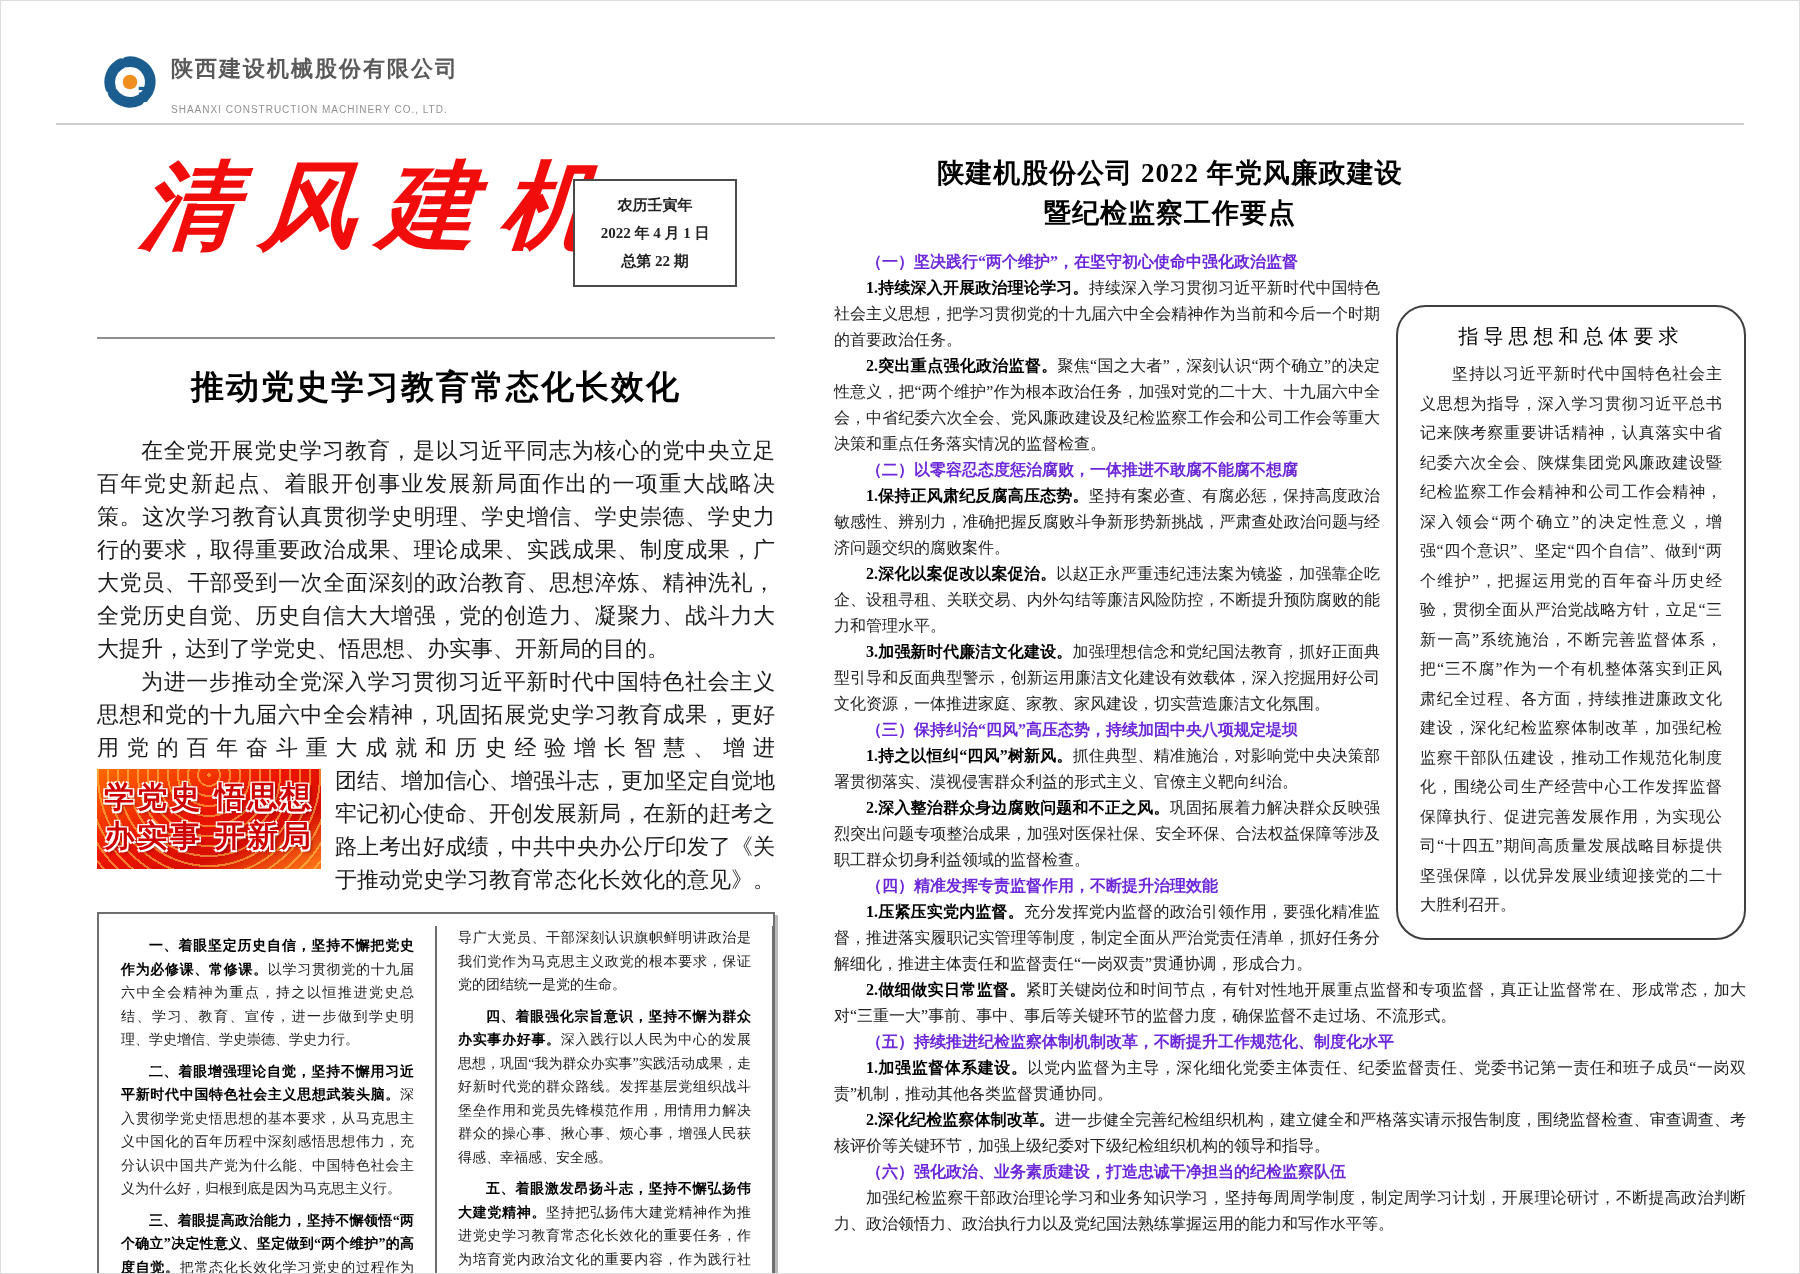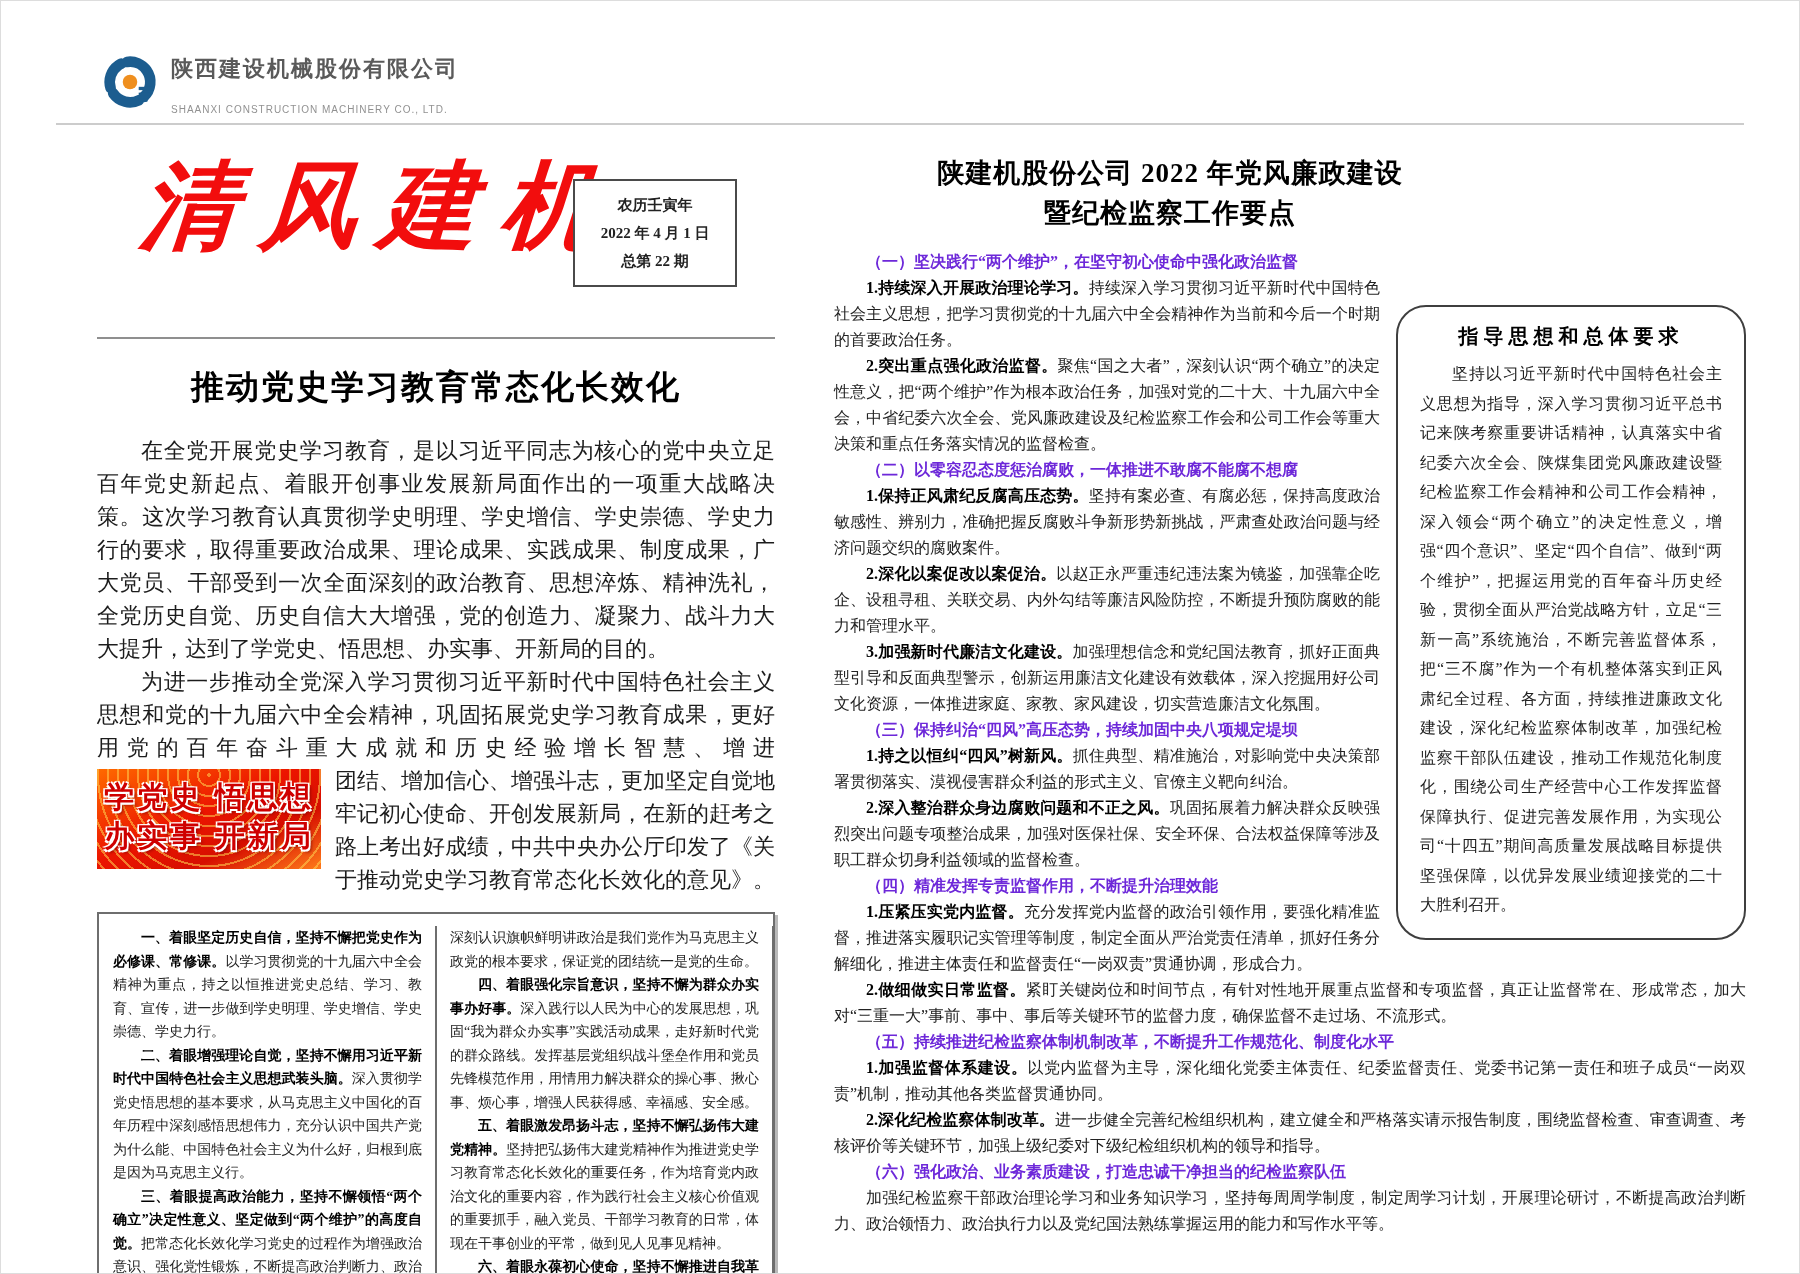--- a/index.html
+++ b/index.html
@@ -47,33 +47,33 @@
   .banner div {
     font-size:30px; font-weight:900; letter-spacing:3px; line-height:39px; color:#cf0000;
     text-shadow:-1.5px -1.5px 0 #fff, 1.5px -1.5px 0 #fff, -1.5px 1.5px 0 #fff, 1.5px 1.5px 0 #fff, 3px 3px 3px rgba(110,0,0,.55);
     font-family:"Liberation Sans","DejaVu Sans",sans-serif;
   }
   .six-box {
     margin-top:16px; border:2px solid #6e6e6e; box-shadow:3px 3px 0 #b9b9b9;
     padding:12px 14px; height:438px; overflow:hidden; box-sizing:border-box;
     column-count:2; column-gap:28px; column-rule:2px solid #6e6e6e;
   }
-  .six-box p { font-size:14px; line-height:23.5px; text-align:justify; text-indent:2em; margin:0; color:#222; }
+  .six-box p { font-size:14px; line-height:23.5px; text-align:justify; text-indent:2em; margin:8px; color:#222; }
   .six-box b { color:#000; }
 
   
   .right-page { position:absolute; left:833px; top:152px; width:912px; }
   .r-title { width:672px; text-align:center; font-size:27px; font-weight:bold;
              line-height:40px; margin:0 0 16px; color:#000; letter-spacing:1px; }
   .r-body { font-size:16px; line-height:26px; text-align:justify; color:#222; }
   .guide-box {
     float:right; width:302px; border:2.5px solid #3f3f3f; border-radius:30px;
     padding:16px 22px 18px; margin:56px 0 16px 16px; background:#fff;
   }
-  .g-title { text-align:center; font-weight:bold; font-size:20px; letter-spacing:5px;
+  .g-title { text-align:center; font-weight:normal; font-size:20px; letter-spacing:5px;
              margin:0 0 10px; color:#000; }
   .g-body { font-size:16px; line-height:29.5px; text-indent:2em; text-align:justify; margin:0; }
   .sh { font-weight:bold; text-indent:2em; margin:0; color:#6d28d9; }
   .it { text-indent:2em; margin:0; }
   .it b { color:#000; }
 </style>
 </head>
 <body>
 
 <div class="page">

